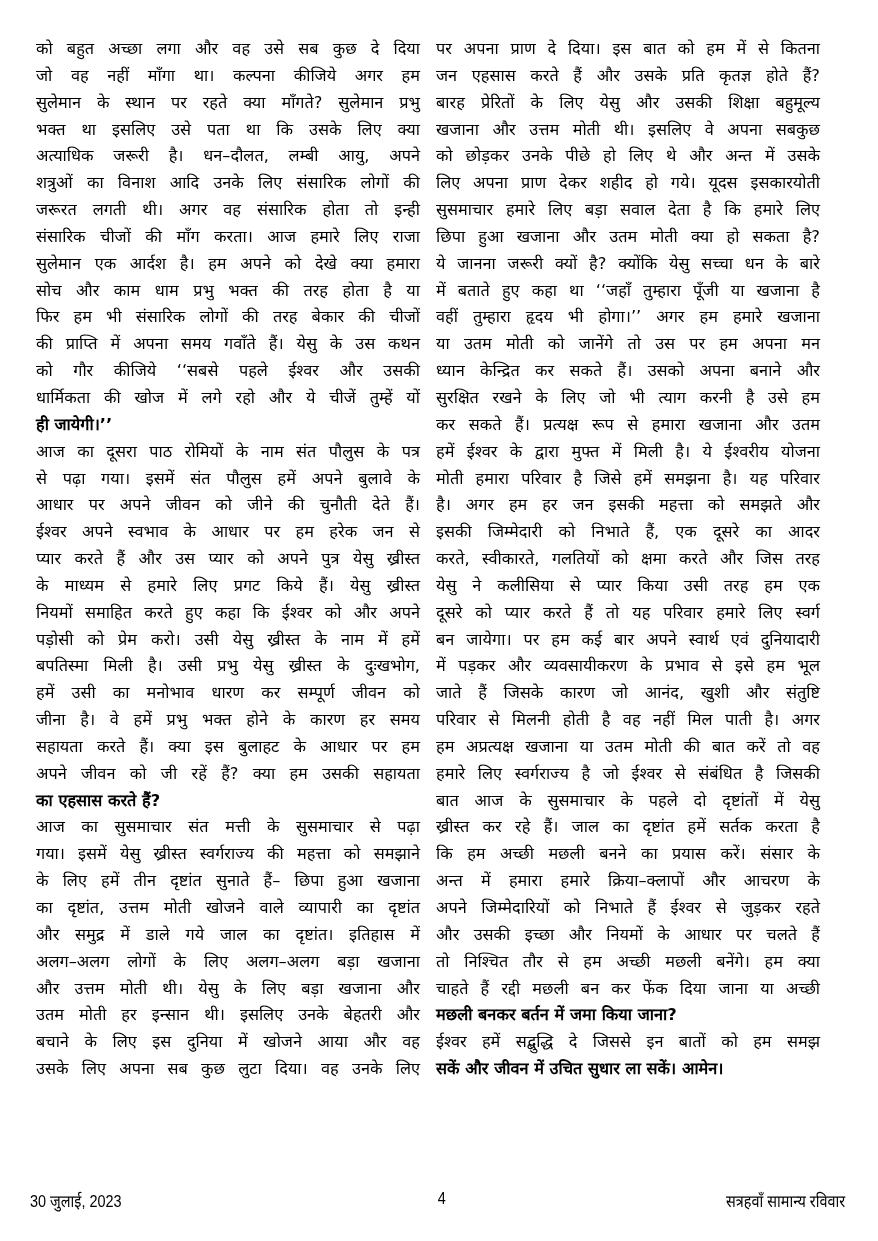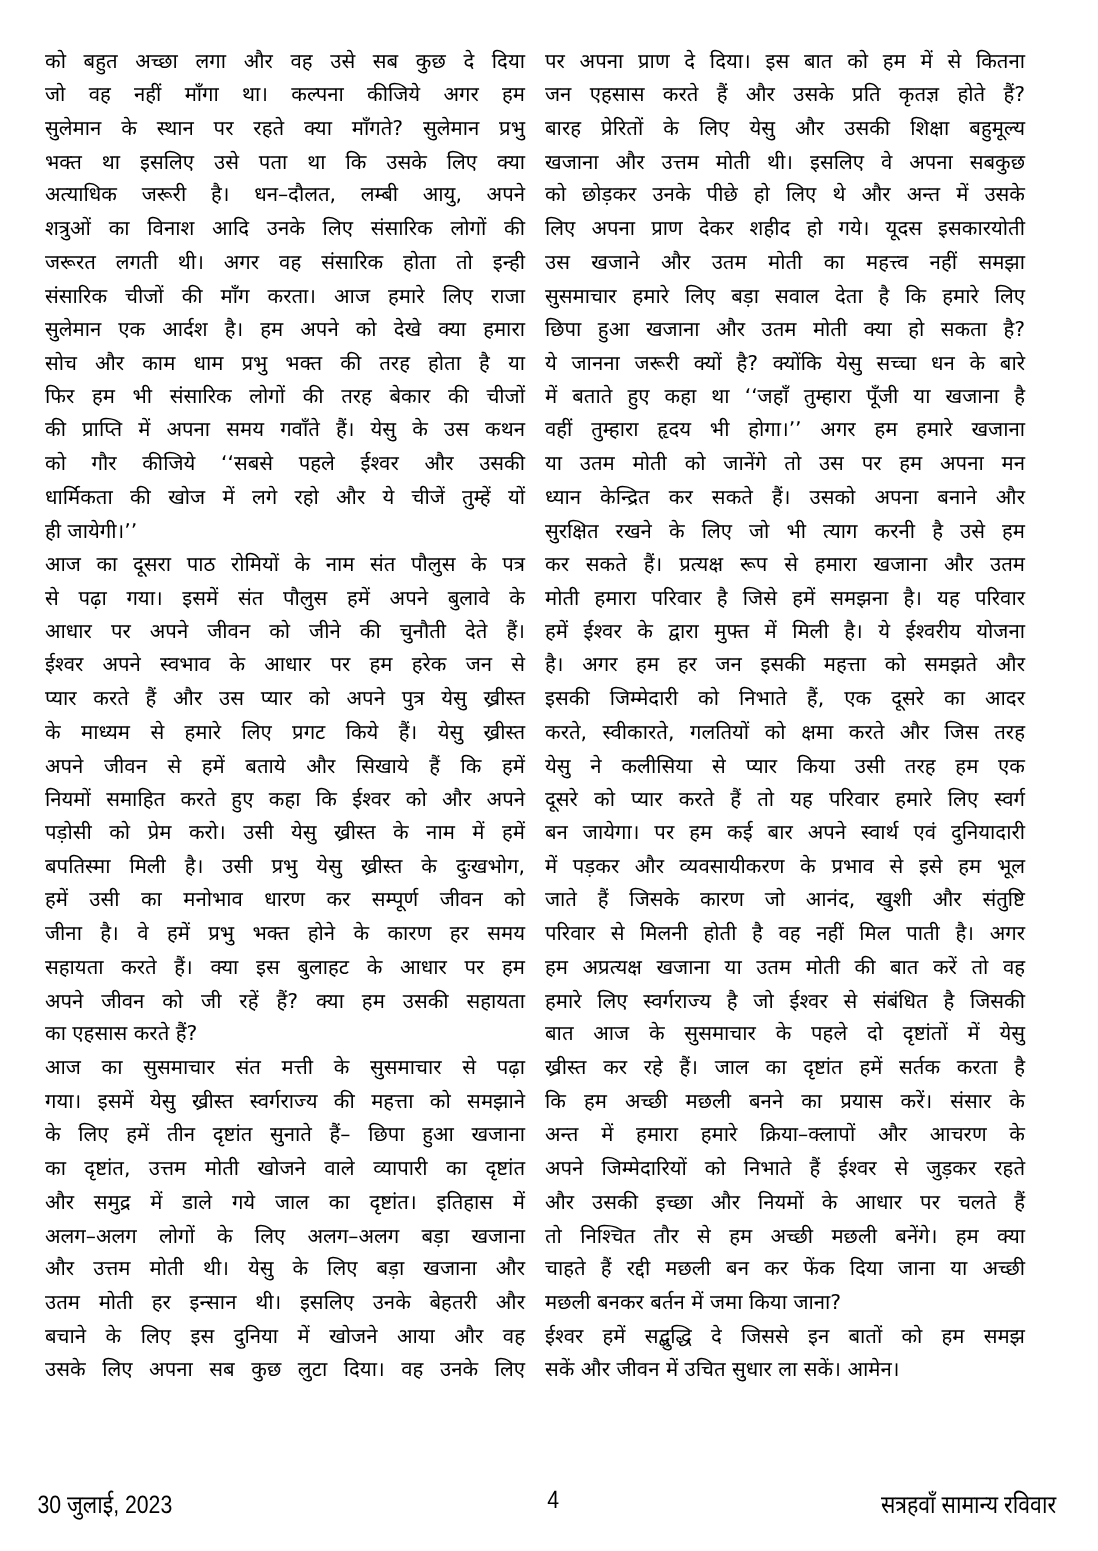--- a/index.html
+++ b/index.html
@@ -4,24 +4,24 @@
 <style>
   html, body { margin: 0; padding: 0; background: #ffffff; }
   body { width: 878px; height: 1241px; position: relative; overflow: hidden;
          font-family: "DejaVu Sans", sans-serif; color: #000; }
   .page { position: absolute; left: 0; top: 0; width: 696px; height: 1241px; }
   .col { position: absolute; top: 36px; width: 384px; }
   .col.left { left: 36px; }
   .col.right { left: 436px; }
   .line { display: block; height: 26.85px; line-height: 26.85px; font-size: 16.3px;
           text-align: justify; text-align-last: justify; white-space: nowrap; overflow: visible; }
-  .line.last { text-align-last: left; }
+  .line.last { text-align-last: left; font-weight: bold; }
   .para { margin: 0; padding: 0; }
   .footer { position: absolute; top: 1189px; left: 0; width: 878px; height: 24px;
-            font-family: "Liberation Sans Narrow", "Liberation Sans", sans-serif; font-size: 20px; }
+            font-family: "Liberation Sans Narrow", "Liberation Sans", sans-serif; font-size: 17px; }
   .footer .date { position: absolute; left: 30px; top: 0; transform: scaleX(0.85); transform-origin: left; }
   .footer .pageno { position: absolute; left: 437px; top: 0; transform: scaleX(0.85); }
   .footer .occasion { position: absolute; right: 33px; top: 0; transform: scaleX(0.85); transform-origin: right; }
 </style>
 </head>
 <body>
 
 <div class="page">
   <div class="col left" id="col-left">
       <div class="para">
@@ -41,21 +41,20 @@
         <span class="line">धार्मिकता की खोज में लगे रहो और ये चीजें तुम्हें यों</span>
         <span class="line last">ही जायेगी।’’</span>
       </div>
       <div class="para">
         <span class="line">आज का दूसरा पाठ रोमियों के नाम संत पौलुस के पत्र</span>
         <span class="line">से पढ़ा गया। इसमें संत पौलुस हमें अपने बुलावे के</span>
         <span class="line">आधार पर अपने जीवन को जीने की चुनौती देते हैं।</span>
         <span class="line">ईश्वर अपने स्वभाव के आधार पर हम हरेक जन से</span>
         <span class="line">प्यार करते हैं और उस प्यार को अपने पुत्र येसु ख्रीस्त</span>
         <span class="line">के माध्यम से हमारे लिए प्रगट किये हैं। येसु ख्रीस्त</span>
-        <span class="line">अपने जीवन से हमें बताये और सिखाये हैं कि हमें</span>
         <span class="line">नियमों समाहित करते हुए कहा कि ईश्वर को और अपने</span>
         <span class="line">पड़ोसी को प्रेम करो। उसी येसु ख्रीस्त के नाम में हमें</span>
         <span class="line">बपतिस्मा मिली है। उसी प्रभु येसु ख्रीस्त के दुःखभोग,</span>
         <span class="line">हमें उसी का मनोभाव धारण कर सम्पूर्ण जीवन को</span>
         <span class="line">जीना है। वे हमें प्रभु भक्त होने के कारण हर समय</span>
         <span class="line">सहायता करते हैं। क्या इस बुलाहट के आधार पर हम</span>
         <span class="line">अपने जीवन को जी रहें हैं? क्या हम उसकी सहायता</span>
         <span class="line last">का एहसास करते हैं?</span>
       </div>
       <div class="para">
@@ -72,32 +71,31 @@
       </div>
     </div>
   <div class="col right" id="col-right">
       <div class="para">
         <span class="line">पर अपना प्राण दे दिया। इस बात को हम में से कितना</span>
         <span class="line">जन एहसास करते हैं और उसके प्रति कृतज्ञ होते हैं?</span>
         <span class="line">बारह प्रेरितों के लिए येसु और उसकी शिक्षा बहुमूल्य</span>
         <span class="line">खजाना और उत्तम मोती थी। इसलिए वे अपना सबकुछ</span>
         <span class="line">को छोड़कर उनके पीछे हो लिए थे और अन्त में उसके</span>
         <span class="line">लिए अपना प्राण देकर शहीद हो गये। यूदस इसकारयोती</span>
-        <span class="line">उस खजाने और उतम मोती का महत्त्व नहीं समझा</span>
         <span class="line">सुसमाचार हमारे लिए बड़ा सवाल देता है कि हमारे लिए</span>
         <span class="line">छिपा हुआ खजाना और उतम मोती क्या हो सकता है?</span>
         <span class="line">ये जानना जरूरी क्यों है? क्योंकि येसु सच्चा धन के बारे</span>
         <span class="line">में बताते हुए कहा था ‘‘जहाँ तुम्हारा पूँजी या खजाना है</span>
         <span class="line">वहीं तुम्हारा हृदय भी होगा।’’ अगर हम हमारे खजाना</span>
         <span class="line">या उतम मोती को जानेंगे तो उस पर हम अपना मन</span>
         <span class="line">ध्यान केन्द्रित कर सकते हैं। उसको अपना बनाने और</span>
         <span class="line">सुरक्षित रखने के लिए जो भी त्याग करनी है उसे हम</span>
         <span class="line">कर सकते हैं। प्रत्यक्ष रूप से हमारा खजाना और उतम</span>
+        <span class="line">हमें ईश्वर के द्वारा मुफ्त में मिली है। ये ईश्वरीय योजना</span>
         <span class="line">मोती हमारा परिवार है जिसे हमें समझना है। यह परिवार</span>
-        <span class="line">हमें ईश्वर के द्वारा मुफ्त में मिली है। ये ईश्वरीय योजना</span>
         <span class="line">है। अगर हम हर जन इसकी महत्ता को समझते और</span>
         <span class="line">इसकी जिम्मेदारी को निभाते हैं, एक दूसरे का आदर</span>
         <span class="line">करते, स्वीकारते, गलतियों को क्षमा करते और जिस तरह</span>
         <span class="line">येसु ने कलीसिया से प्यार किया उसी तरह हम एक</span>
         <span class="line">दूसरे को प्यार करते हैं तो यह परिवार हमारे लिए स्वर्ग</span>
         <span class="line">बन जायेगा। पर हम कई बार अपने स्वार्थ एवं दुनियादारी</span>
         <span class="line">में पड़कर और व्यवसायीकरण के प्रभाव से इसे हम भूल</span>
         <span class="line">जाते हैं जिसके कारण जो आनंद, खुशी और संतुष्टि</span>
         <span class="line">परिवार से मिलनी होती है वह नहीं मिल पाती है। अगर</span>
         <span class="line">हम अप्रत्यक्ष खजाना या उतम मोती की बात करें तो वह</span>

